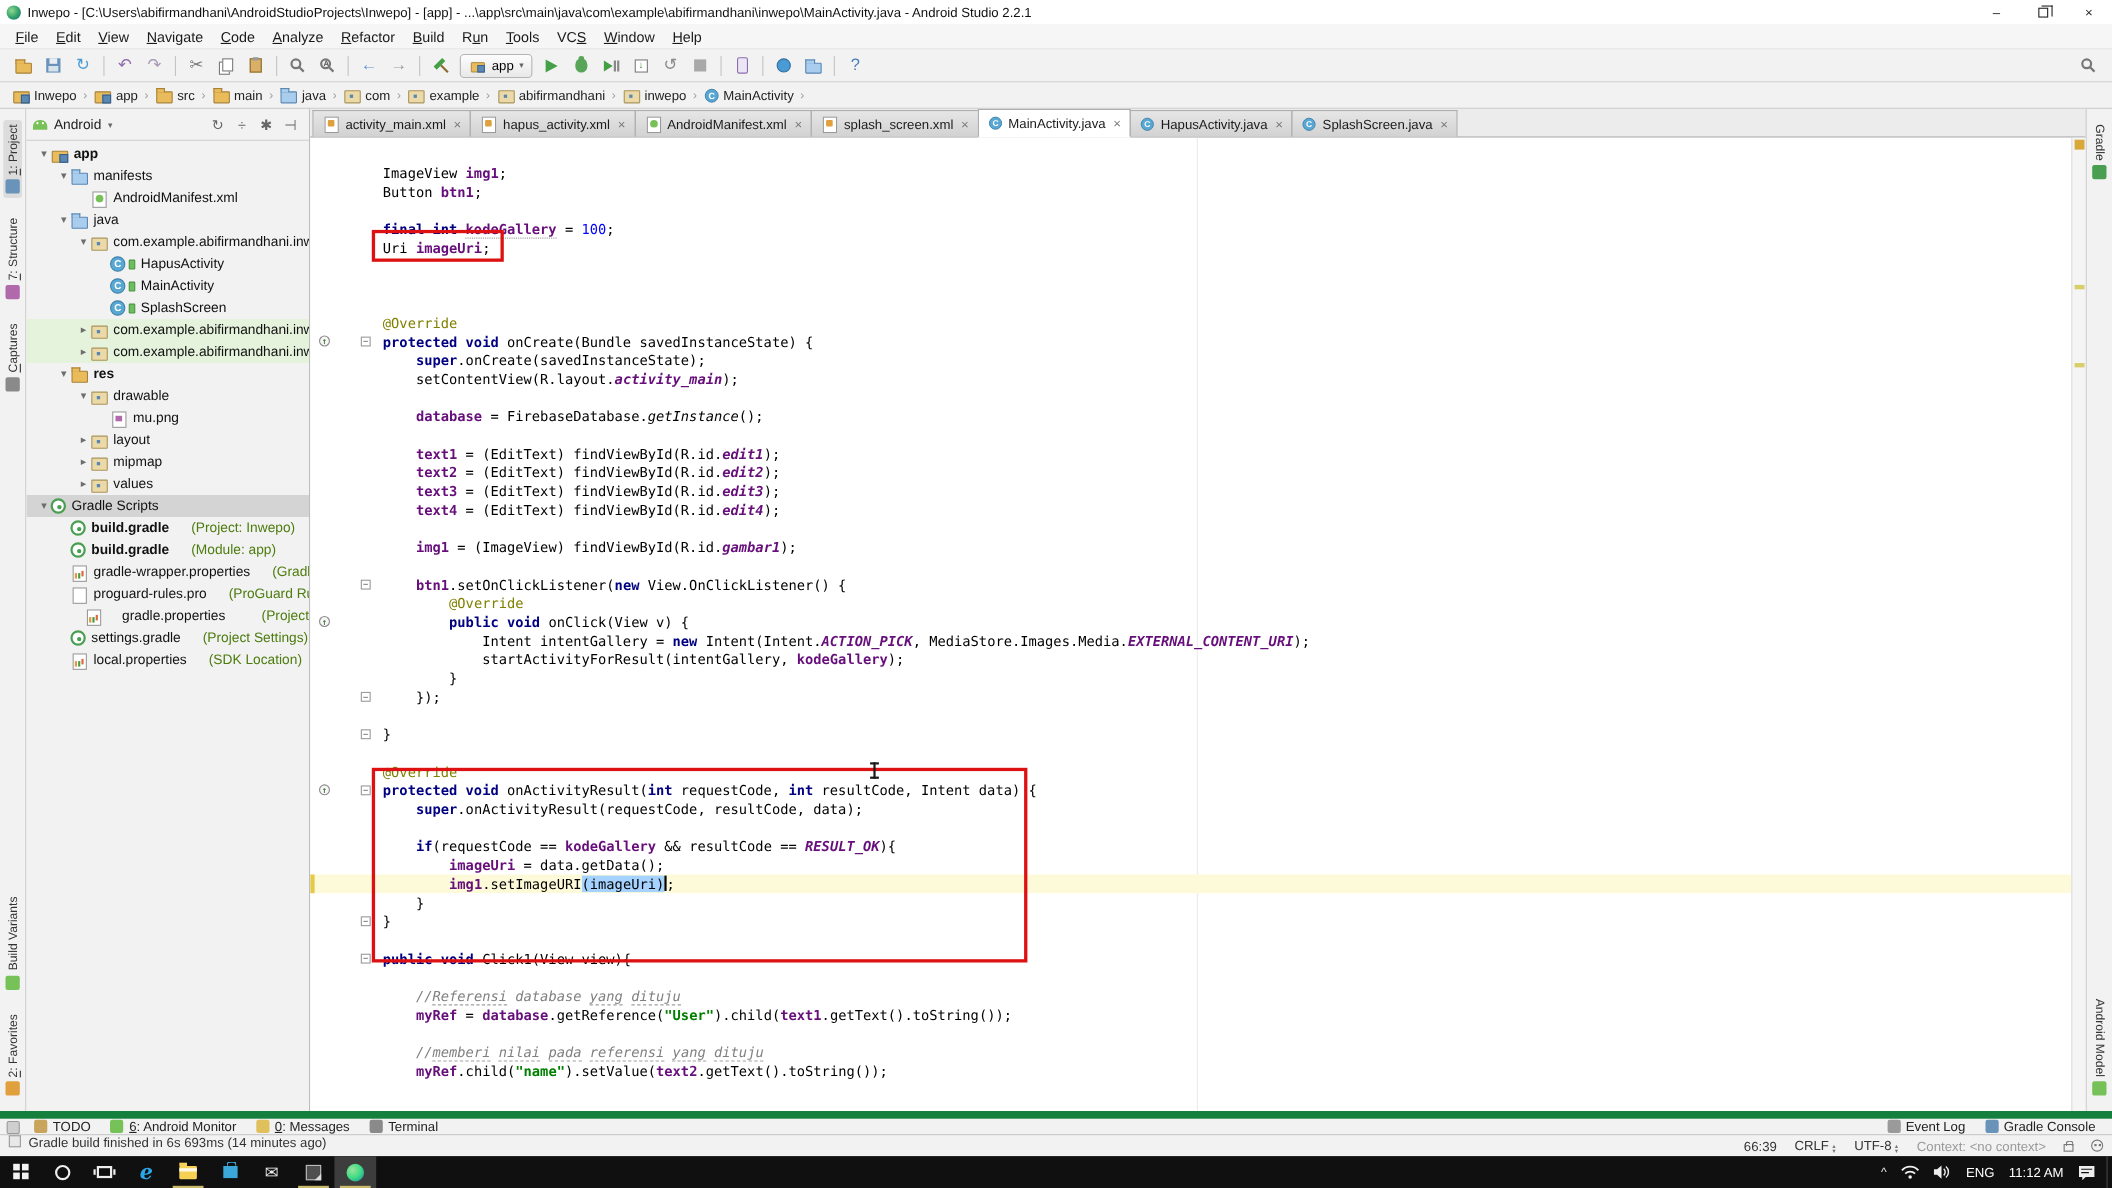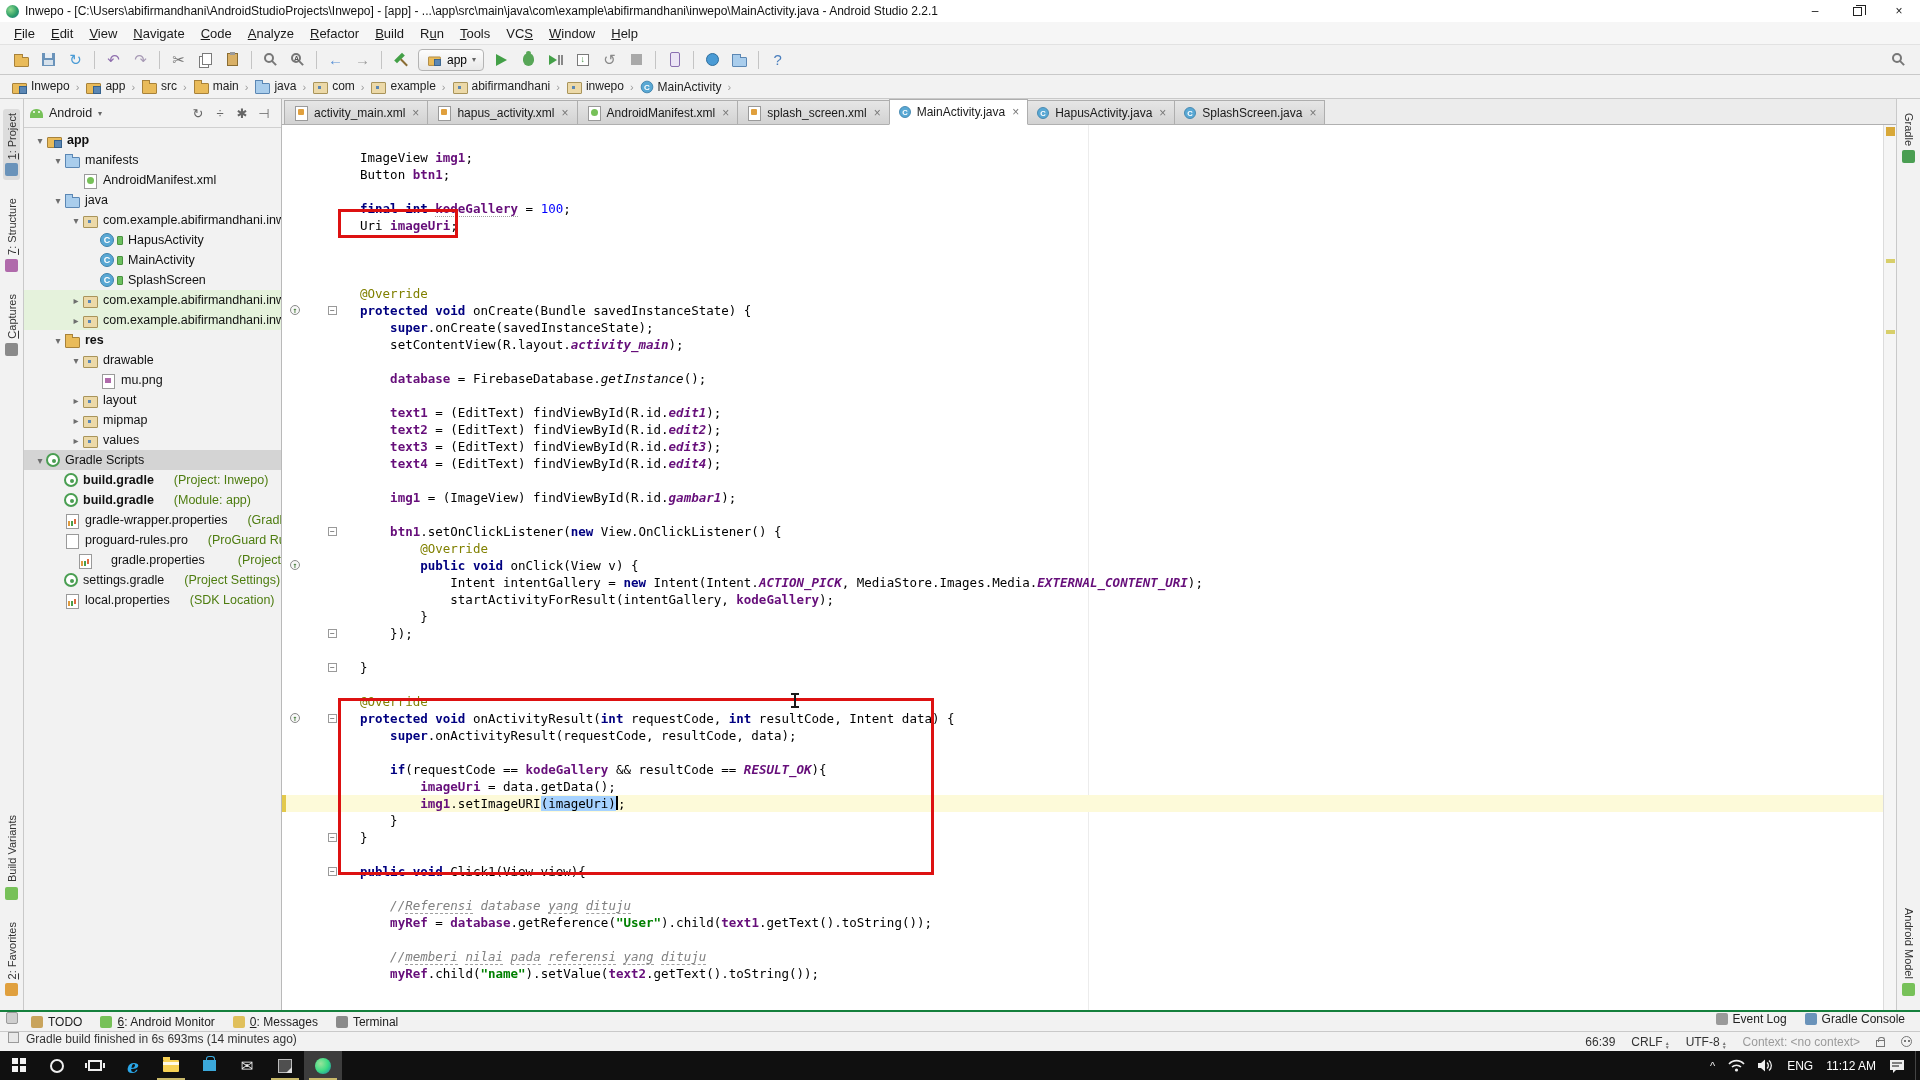--- a/index.html
+++ b/index.html
@@ -52,21 +52,21 @@
   .s-hammer { width:14px; height:14px; position:relative; }
   .s-hammer::before { content:""; position:absolute; width:11px; height:4px; background:#43a047; transform:rotate(-45deg); top:3px; left:0; }
   .s-hammer::after { content:""; position:absolute; width:2px; height:9px; background:#8a6d33; transform:rotate(-45deg); bottom:0; right:3px; }
   .s-circle-blue { width:13px; height:13px; border-radius:50%; background:#4a9bd5; border:1px solid #2f6f9e; }
   .s-box-arrow { width:12px; height:12px; border:1px solid #7a7a7a; background:#fff; position:relative; }
   .s-box-arrow::after { content:"↓"; position:absolute; font-size:9px; color:#3f8f3f; top:0; left:3px; font-weight:bold; }
   .s-coverage { display:flex; align-items:center; } .s-coverage i { width:2px; height:10px; background:#888; margin-left:1px; }
 
   
   .crumbs { height:24px; background:#f2f2f2; display:flex; align-items:center; font-size:12px; color:#222; padding-left:8px; border-bottom:1px solid #c9c9c9; flex:none; }
-  .crumb { display:flex; align-items:flex-start; gap:4px; padding:1px 3px; }
+  .crumb { display:flex; align-items:center; gap:4px; padding:1px 3px; }
   .crumb-sep { color:#9a9a9a; margin:0 3px; font-size:11px; }
 
   
   .main { flex:1; display:flex; min-height:0; }
   .stripe { width:24px; background:#f2f2f2; display:flex; flex-direction:column; align-items:center; flex:none; font-size:11px; color:#333; }
   .stripe.left { border-right:1px solid #c9c9c9; }
   .stripe.right { border-left:1px solid #c9c9c9; }
   .stripe .grp { display:flex; flex-direction:column; align-items:center; gap:14px; padding:10px 0; }
   .stripe .spacer { flex:1; }
   .sbtn { display:flex; flex-direction:column; align-items:center; gap:4px; padding:4px 2px; border-radius:3px; }
@@ -113,21 +113,21 @@
   
   .editor { flex:1; display:flex; flex-direction:column; min-width:0; background:#fff; }
   .tabbar { height:26px; background:#ececec; border-bottom:1px solid #b0b0b0; display:flex; align-items:flex-end; padding-left:2px; flex:none; }
   .tab { height:24px; display:flex; align-items:center; gap:5px; padding:0 8px; font-size:12px; color:#1a1a1a;
     background:linear-gradient(#e6e6e6,#d2d2d2); border:1px solid #aeaeae; border-bottom:none; margin-right:-1px; }
   .tab.active { background:#fff; height:26px; margin-bottom:-1px; border-bottom:1px solid #fff; }
   .tab .x { color:#777; font-size:12px; margin-left:2px; }
   .codewrap { flex:1; position:relative; overflow:hidden; }
   #code { position:absolute; inset:0 13px 0 0; padding-top:24px; font:12.5px/17px "DejaVu Sans Mono", monospace; color:#000; }
   .cl { height:17px; position:relative; white-space:pre; }
-  .cl .ct { position:absolute; left:66px; top:0; white-space:pre;margin-left:12px; }
+  .cl .ct { position:absolute; left:66px; top:0; white-space:pre; }
   .cl.cur { background:#fdfad9; }
   .cl.cur::before { content:""; position:absolute; left:0; top:0; width:4px; height:17px; background:#e3c94c; }
   .gut { position:absolute; left:0; top:0; width:64px; height:17px; }
   .g-ovr { position:absolute; left:8px; top:3px; width:10px; height:10px; border:1px solid #8a8a8a; border-radius:50%; background:#f7f7f7; font:bold 8px/9px "DejaVu Sans Mono",monospace; color:#477c3c; text-align:center; }
   .g-fold { position:absolute; left:46px; top:4px; width:9px; height:9px; border:1px solid #9a9a9a; background:#fff; font:8px/7px "DejaVu Sans Mono",monospace; color:#555; text-align:center; }
   .k { color:#000080; font-weight:bold; }
   .f { color:#660e7a; font-weight:bold; }
   .fu { color:#660e7a; font-weight:bold; border-bottom:1px dotted #9f9f9f; }
   .n { color:#0000ff; }
   .a { color:#808000; }
@@ -141,21 +141,21 @@
   .redbox { position:absolute; border:3px solid #dd1111; z-index:5; pointer-events:none; }
   .margin-guide { position:absolute; left:806px; top:0; bottom:0; width:1px; background:#ececec; }
   .ibeam { position:absolute; width:2px; height:15px; background:#1a1a1a; z-index:6; }
   .ibeam::before, .ibeam::after { content:""; position:absolute; left:-3px; width:8px; height:2px; background:#1a1a1a; }
   .ibeam::before { top:0; } .ibeam::after { bottom:0; }
   .estripe { position:absolute; top:0; right:0; bottom:0; width:13px; background:#f5f5f5; border-left:1px solid #dcdcdc; }
   .emark { position:absolute; background:#d8cf6a; left:2px; width:9px; height:4px; }
   .ecorner { position:absolute; top:2px; left:2px; width:9px; height:9px; background:#d8a838; }
 
   
-  .toolwin { height:21px; background:#f2f2f2; border-top:2px solid #15803d; display:flex; align-items:flex-start; font-size:12px; color:#222; padding:0 6px; flex:none; }
+  .toolwin { height:21px; background:#f2f2f2; border-top:7px solid #15803d; display:flex; align-items:flex-end; font-size:12px; color:#222; padding:0 6px; flex:none; }
   .twb { display:flex; align-items:center; gap:5px; padding:0 9px; height:100%; }
   .twb u { text-decoration:underline; }
   .twb-ic { width:12px; height:12px; border-radius:2px; flex:none; }
   .twright { margin-left:auto; display:flex; }
   .statusbar { height:20px; background:#f2f2f2; border-top:1px solid #c9c9c9; display:flex; font-size:12px; color:#333; padding:0 8px; flex:none; }
   .sb-ic { width:11px; height:11px; border:1px solid #9a9a9a; background:#e8e8e8; margin-right:7px; flex:none; }
   .sb-right { margin-left:auto; display:flex; align-items:center; gap:16px; }
   .sb-dim { color:#9a9a9a; }
   .updown { display:inline-flex; flex-direction:column; font-size:5px; color:#777; line-height:4px; vertical-align:1px; margin-left:2px; }
   .sb-lock { width:9px; height:7px; border:1px solid #777; position:relative; margin-top:3px; }

